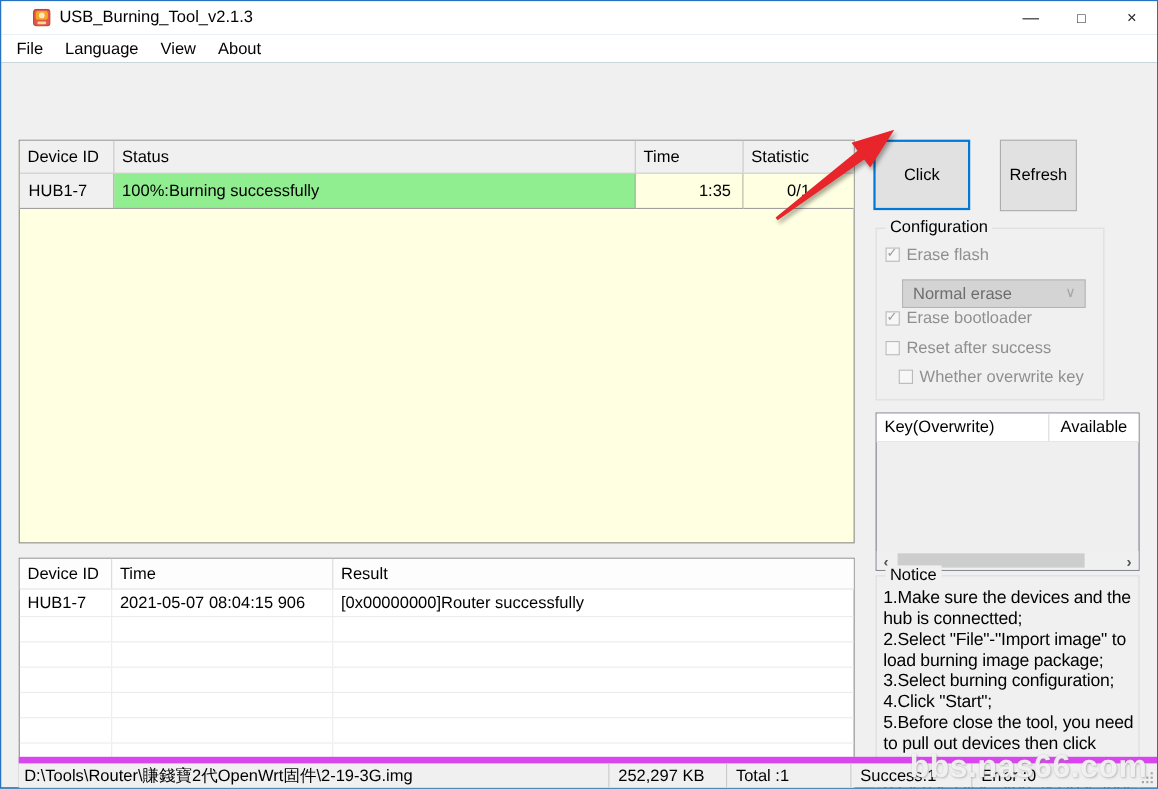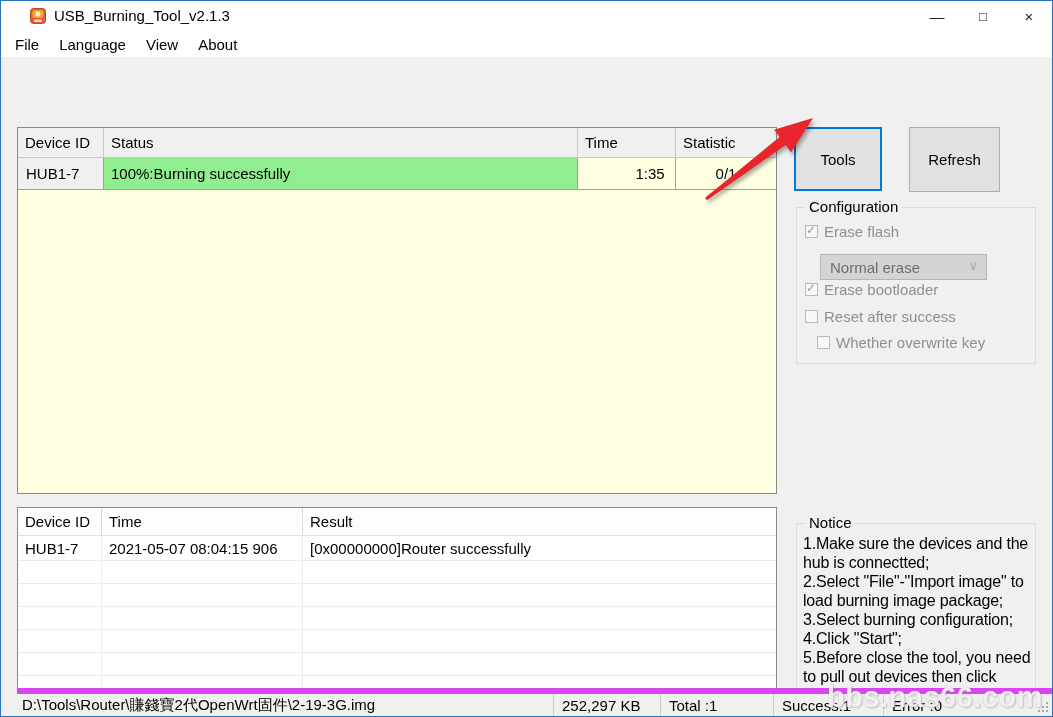--- a/index.html
+++ b/index.html
@@ -29,26 +29,26 @@
   .devlist-row { display:flex; height:32px; }
   .devlist-row .cell { display:flex; align-items:center; border-right:1px solid #a0a0a0; border-bottom:1px solid #a0a0a0; font-size:15px; }
   .cell.dev { width:86px; background:#f0f0f0; padding-left:8px; }
   .cell.status { width:474px; background:#90ee90; padding-left:7px; }
   .cell.time { width:98px; background:#ffffe1; justify-content:center;padding-left:47px; }
   .cell.stat { width:100px; background:#ffffe1; justify-content:center; border-right:none;text-align:center; }
 
   
   .btn { position:absolute; background:#e1e1e1; display:flex; align-items:center; justify-content:center; font-size:15px; }
   .btn-stop { left:793px; top:70px; width:88px; height:64px; border:2px solid #0078d7; }
-  .btn-refresh { left:908px; top:70px; width:91px; height:65px; border:1px solid #adadad; }
+  .btn-refresh { left:908px; top:70px; width:70px; height:65px; border:1px solid #adadad; }
 
   
   .groupbox { position:absolute; border:1px solid #dcdcdc; }
   .groupbox > .gb-label { position:absolute; top:-10px; left:8px; background:#f0f0f0; padding:0 4px; font-size:15px; color:#000; }
-  .gb-config { left:795px; top:150px; width:240px; height:157px; }
+  .gb-config { left:795px; top:150px; width:208px; height:157px; }
   .gb-notice { left:795px; top:466px; width:240px; height:220px; }
 
   .cfg-row { position:absolute; left:8px; display:flex; align-items:center; color:#8f8f8f; font-size:15px; }
   .cb { width:13px; height:13px; border:1px solid #b9b9b9; background:#f7f7f7; margin-right:6px; position:relative; flex:0 0 13px; }
   .cb .tick { position:absolute; left:0px; top:-3px; font-size:12px; color:#9b9b9b; }
   .combo { position:absolute; left:23px; top:46px; width:167px; height:26px; background:#d4d4d4; border:1px solid #b5b5b5; display:flex; align-items:center; color:#6d6d6d; font-size:15px; padding-left:9px; }
   .combo .chev { position:absolute; right:8px; top:3px; color:#a5a5a5; font-size:13px; }
 
   
   .keylist { position:absolute; left:795px; top:318px; width:240px; height:144px; border:1px solid #7b7f88; background:#efefef; display:flex; flex-direction:column; }
@@ -141,21 +141,21 @@
       </div>
       <div class="devlist-row">
         <div class="cell dev">HUB1-7</div>
         <div class="cell status">100%:Burning successfully</div>
         <div class="cell time">1:35</div>
         <div class="cell stat">0/1</div>
       </div>
     </div>
 
     <div class="btn btn-stop">
-        <span>Tools</span>
+        <span>Click</span>
       </div>
     <div class="btn btn-refresh">
         <span>Refresh</span>
       </div>
 
     <div class="groupbox gb-config">
       <span class="gb-label">Configuration</span>
       <div class="cfg-row" style="top:15px;">
         <span class="cb">
             <span class="tick">✓</span>
@@ -175,20 +175,33 @@
       <div class="cfg-row" style="top:100px;">
         <span class="cb"></span>
         <span>Reset after success</span>
       </div>
       <div class="cfg-row" style="top:126px;padding-left:12px;">
         <span class="cb"></span>
         <span>Whether overwrite key</span>
       </div>
     </div>
 
+    <div class="keylist">
+      <div class="keylist-header">
+        <div class="hcell kc-key">Key(Overwrite)</div>
+        <div class="hcell kc-avail">Available</div>
+      </div>
+      <div class="keylist-body"></div>
+      <div class="hscroll">
+        <span class="hs-arrow">‹</span>
+        <span class="hs-thumb key-thumb"></span>
+        <span class="hs-spacer"></span>
+        <span class="hs-arrow">›</span>
+      </div>
+    </div>
 
     <div class="groupbox gb-notice">
       <span class="gb-label">Notice</span>
       <div style="position:absolute; left:6px; right:4px; top:10px; bottom:2px; overflow:hidden; font-size:16px; line-height:19px; letter-spacing:-0.2px;">
         <div>1.Make sure the devices and the hub is connectted;</div>
         <div>2.Select "File"-"Import image" to load burning image package;</div>
         <div>3.Select burning configuration;</div>
         <div>4.Click "Start";</div>
         <div>5.Before close the tool, you need to pull out devices then click "Stop".</div>
         <div>6.Please click "stop" &amp; close tool</div>

